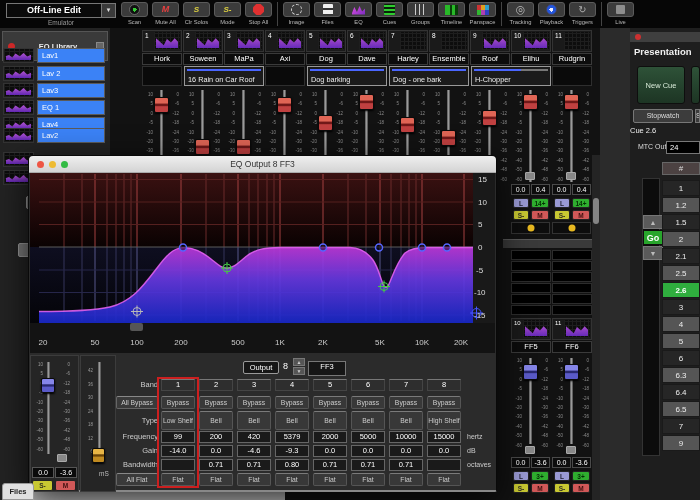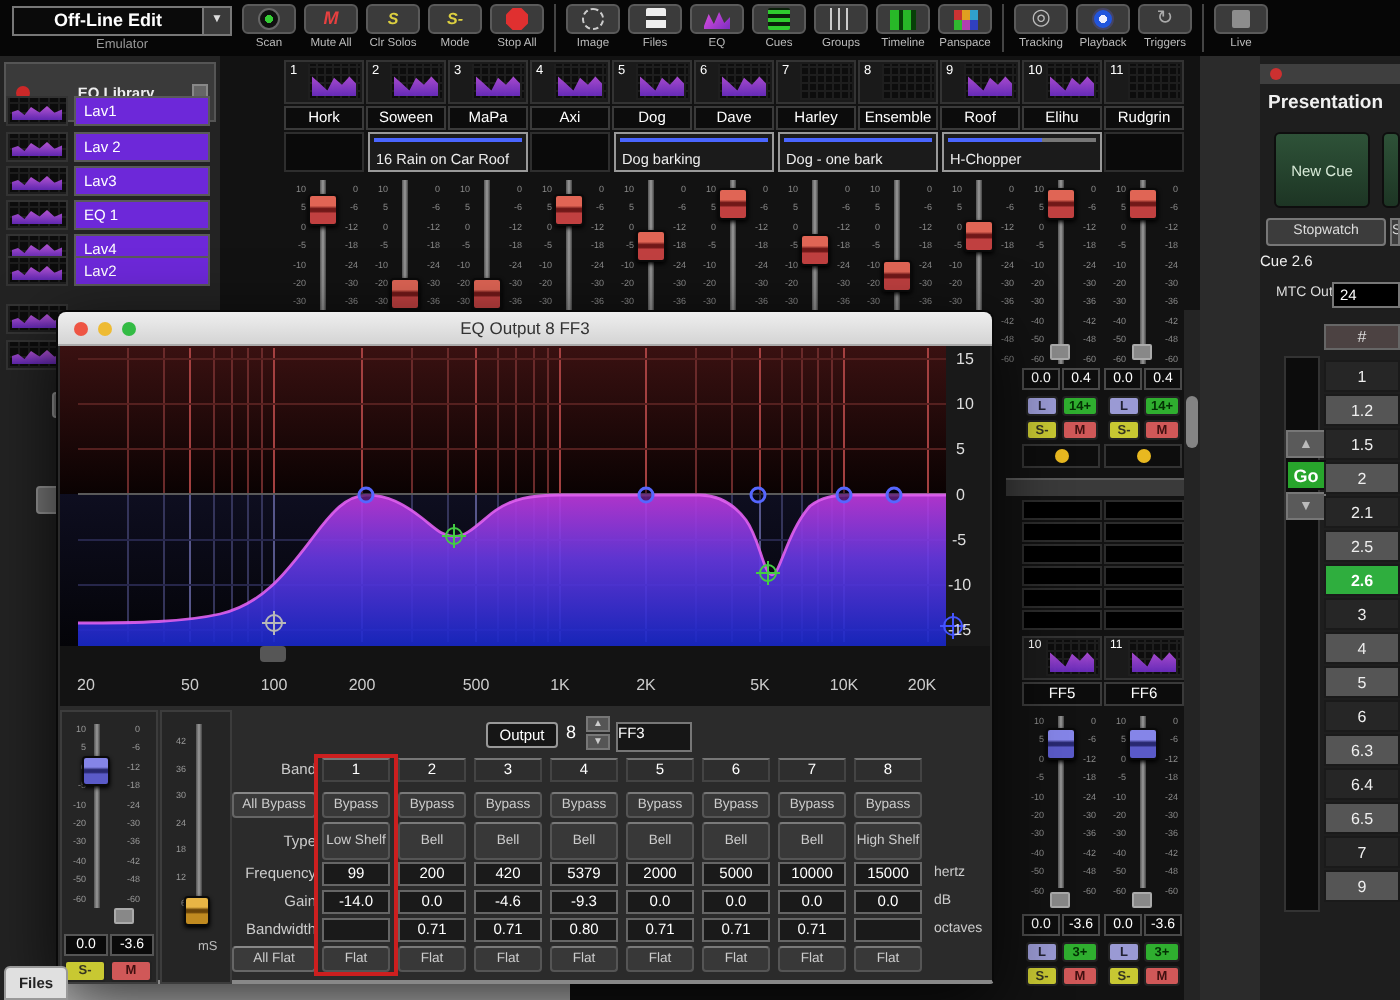--- a/index.html
+++ b/index.html
@@ -40,21 +40,21 @@
   #sidebar { left:0; top:28px; width:110px; height:472px; background:#232323; }
   #sbhead { left:2px; top:3px; width:106px; height:30px; background:#3a3a3a; border:1px solid #555; display:flex; align-items:center; }
   #sbhead .dot { width:7px; height:7px; border-radius:50%; background:#cc2828; margin:0 5px; }
   #sbhead .t { flex:1; font-size:7.5px; font-weight:bold; color:#eee; text-align:center; }
   #sbhead .pane { width:8px; height:8px; background:#666; border:1px solid #888; margin-right:3px; }
   .sbitem { position:absolute; left:3px; width:104px; height:16px; }
   .sbthumb { position:absolute; left:0; top:0; width:31px; height:15px; background:#0c0c0c; border:1px solid #333;
              background-image:repeating-linear-gradient(90deg,#1d1d1d 0 1px,transparent 1px 5px),repeating-linear-gradient(0deg,#1d1d1d 0 1px,transparent 1px 5px); }
   .sbthumb::after { content:''; position:absolute; inset:2px; background:linear-gradient(180deg,#d565e5,#6428b8); opacity:.95;
              clip-path:polygon(0 100%,0 55%,12% 45%,25% 72%,38% 28%,55% 58%,70% 22%,85% 60%,100% 42%,100% 100%); }
-  .sblabel { position:absolute; left:34px; top:0; width:68px; height:15px; background:#6d28d9; border:1px solid #5a5a5a;
+  .sblabel { position:absolute; left:34px; top:0; width:68px; height:15px; background:#3b82f6; border:1px solid #5a5a5a;
              color:#fff; font-size:7.5px; line-height:13px; padding-left:4px; }
   .sbbtn { position:absolute; background:#7a7a7a; border:1px solid #999; border-radius:2px; color:#222; font-size:7px; font-weight:bold; text-align:center; }
 
   
   #mixer { left:110px; top:28px; width:490px; height:472px; background:#121212; }
   .chan { position:absolute; top:30px; width:40px; }
   .chead { position:absolute; top:0; left:0; width:40px; height:22px; background:#1a1a1a; border:1px solid #333; }
   .cnum { position:absolute; left:2px; top:1px; font-size:6.5px; color:#fff; }
   .cthumb { position:absolute; right:1px; top:1px; width:26px; height:18px; background:#0d0d0d;
             background-image:repeating-linear-gradient(90deg,#1e1e1e 0 1px,transparent 1px 4px),repeating-linear-gradient(0deg,#1e1e1e 0 1px,transparent 1px 4px); }
@@ -123,21 +123,21 @@
   #eqsvg { position:absolute; left:1px; top:17px; }
   .eqpanel { position:absolute; background:#252525; border:1px solid #3c3c3c; }
   .eqscale { position:absolute; font-size:4.5px; line-height:9.4px; color:#999; white-space:pre-line; text-align:right; width:12px; }
   .dlyscale { position:absolute; font-size:4.5px; line-height:13.5px; color:#999; white-space:pre-line; text-align:right; width:12px; }
   .etrk { position:absolute; width:3px; background:linear-gradient(90deg,#555,#9a9a9a,#444); }
   .ecell { position:absolute; height:11px; background:#0a0a0a; border:1px solid #555; color:#fff; font-size:7px; text-align:center; line-height:9px; }
   #outbtn { position:absolute; left:214px; top:205px; width:36px; height:13px; background:#161616; border:1px solid #999; border-radius:2px; color:#fff; font-size:7.5px; text-align:center; line-height:11px; }
   #outnum { position:absolute; left:254px; top:205px; font-size:9px; color:#fff; }
   #stepper { position:absolute; left:264px; top:202px; width:12px; height:18px; }
   #stepper span { position:absolute; left:0; width:12px; height:8px; background:#555; border:1px solid #777; color:#ccc; font-size:5px; text-align:center; line-height:7px; }
-  #preset { position:absolute; left:279px; top:205px; width:38px; height:15px; background:#161616; border:1px solid #777; color:#fff; font-size:7.5px; text-align:left; line-height:10px; }
+  #preset { position:absolute; left:279px; top:205px; width:38px; height:15px; background:#161616; border:1px solid #777; color:#fff; font-size:7.5px; text-align:center; line-height:10px; }
   .rowlbl { position:absolute; width:60px; text-align:right; font-size:7.5px; color:#ccc; }
   .rowbtn { position:absolute; left:87px; width:42px; height:13px; background:#3a3a3a; border:1px solid #666; border-top-color:#888; border-radius:2px; color:#ccc; font-size:6.8px; text-align:center; line-height:11px; }
   .bcell { position:absolute; width:34px; height:12px; background:#2e2e2e; border:1px solid #444; border-top-color:#777; color:#fff; font-size:7.5px; text-align:center; line-height:10px; }
   .bbtn { position:absolute; width:34px; background:#383838; border:1px solid #555; border-top-color:#7a7a7a; border-radius:2px; color:#ccc; font-size:6.8px; text-align:center; }
   .bval { position:absolute; width:34px; height:12px; background:#1a1a1a; border:1px solid #666; color:#fff; font-size:7.5px; text-align:center; line-height:10px; }
   .unit { position:absolute; left:438px; font-size:7px; color:#ccc; }
   #bandsel { position:absolute; left:128px; top:221px; width:42px; height:111px; border:2px solid #cc1f1f; z-index:5; pointer-events:none; }
 
   
   #filestab { left:2px; top:483px; width:32px; height:17px; background:#e0e0e0; border:1px solid #999; border-radius:3px 3px 0 0;

